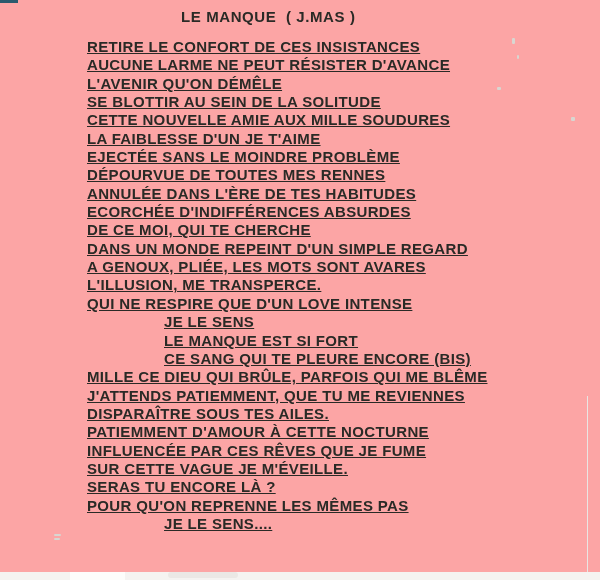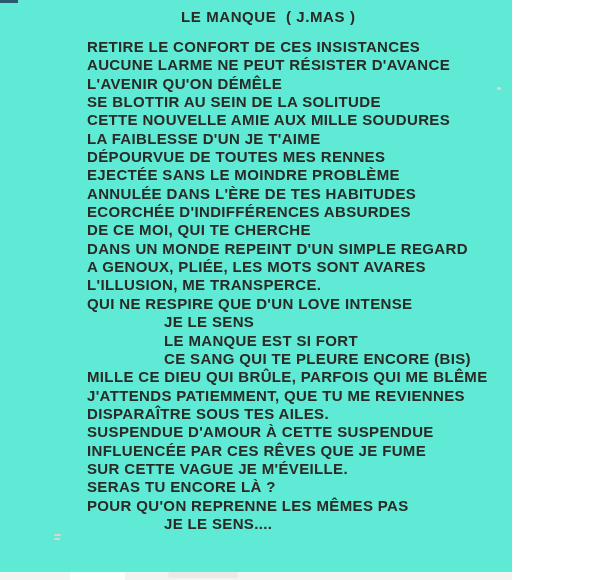--- a/index.html
+++ b/index.html
@@ -1,20 +1,20 @@
 <!DOCTYPE html>
 <html><head>
 <meta charset="utf-8">
 <style>
   html, body { margin: 0; padding: 0; }
   .page {
     position: relative;
-    width: 512px;
+    width: 600px;
     height: 580px;
-    background: #5eead4;
+    background: #fca5a5;
     overflow: hidden;
     font-family: "Liberation Sans", sans-serif;
     color: #2a2a26;
   }
   .corner-mark {
     position: absolute;
     left: 0; top: 0;
     width: 18px; height: 3px;
     background: #2a5a6e;
   }
@@ -24,20 +24,21 @@
     font-size: 15px;
     font-weight: bold;
     letter-spacing: 0.6px;
     white-space: pre;
     color: #2a2a26;
   }
   .lyrics {
     position: absolute;
     left: 87px; top: 38px;
     width: 500px;
+    text-decoration: underline;
   }
   .line {
     font-size: 15px;
     font-weight: bold;
     letter-spacing: 0.35px;
     line-height: 18.35px;
     white-space: pre;
   }
   .line.indent { padding-left: 77px; }
   
@@ -82,36 +83,36 @@
 
   <div class="title">LE MANQUE  ( J.MAS )</div>
 
   <div class="lyrics">
       <div class="line">RETIRE LE CONFORT DE CES INSISTANCES</div>
       <div class="line">AUCUNE LARME NE PEUT RÉSISTER D'AVANCE</div>
       <div class="line">L'AVENIR QU'ON DÉMÊLE</div>
       <div class="line">SE BLOTTIR AU SEIN DE LA SOLITUDE</div>
       <div class="line">CETTE NOUVELLE AMIE AUX MILLE SOUDURES</div>
       <div class="line">LA FAIBLESSE D'UN JE T'AIME</div>
+      <div class="line">EJECTÉE SANS LE MOINDRE PROBLÈME</div>
       <div class="line">DÉPOURVUE DE TOUTES MES RENNES</div>
-      <div class="line">EJECTÉE SANS LE MOINDRE PROBLÈME</div>
       <div class="line">ANNULÉE DANS L'ÈRE DE TES HABITUDES</div>
       <div class="line">ECORCHÉE D'INDIFFÉRENCES ABSURDES</div>
       <div class="line">DE CE MOI, QUI TE CHERCHE</div>
       <div class="line">DANS UN MONDE REPEINT D'UN SIMPLE REGARD</div>
       <div class="line">A GENOUX, PLIÉE, LES MOTS SONT AVARES</div>
       <div class="line">L'ILLUSION, ME TRANSPERCE.</div>
       <div class="line">QUI NE RESPIRE QUE D'UN LOVE INTENSE</div>
       <div class="line indent">JE LE SENS</div>
       <div class="line indent">LE MANQUE EST SI FORT</div>
       <div class="line indent">CE SANG QUI TE PLEURE ENCORE (BIS)</div>
       <div class="line">MILLE CE DIEU QUI BRÛLE, PARFOIS QUI ME BLÊME</div>
       <div class="line">J'ATTENDS PATIEMMENT, QUE TU ME REVIENNES</div>
       <div class="line">DISPARAÎTRE SOUS TES AILES.</div>
-      <div class="line">SUSPENDUE D'AMOUR À CETTE SUSPENDUE</div>
+      <div class="line">PATIEMMENT D'AMOUR À CETTE NOCTURNE</div>
       <div class="line">INFLUENCÉE PAR CES RÊVES QUE JE FUME</div>
       <div class="line">SUR CETTE VAGUE JE M'ÉVEILLE.</div>
       <div class="line">SERAS TU ENCORE LÀ ?</div>
       <div class="line">POUR QU'ON REPRENNE LES MÊMES PAS</div>
       <div class="line indent">JE LE SENS....</div>
     </div>
 
   <div class="edge-line-right"></div>
   <div class="bottom-band"></div>
   <div class="bottom-white-gap"></div>

